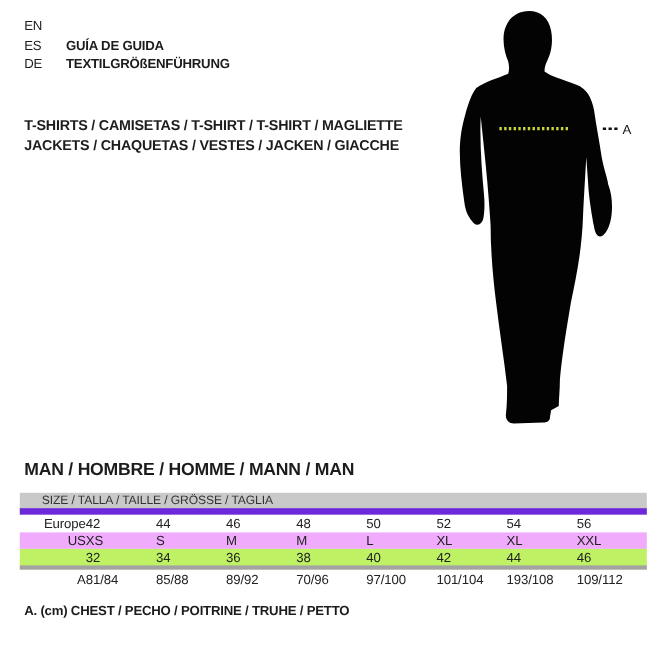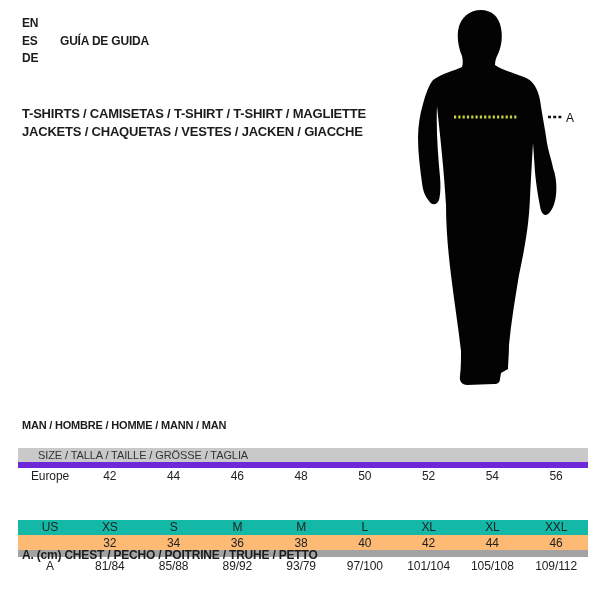--- a/index.html
+++ b/index.html
@@ -7,64 +7,65 @@
     width:600px;height:600px;background:#ffffff;
     font-family:"Liberation Sans", sans-serif;
     color:#1c1c1c;position:relative;overflow:hidden;
     -webkit-font-smoothing:antialiased;
   }
   .abs{position:absolute;}
 
   
   .lang-list{left:22px;top:15px;}
   .lang-row{display:flex;height:17.6px;line-height:17.6px;}
-  .lang-code{width:38px;font-weight:700;font-size:12px;letter-spacing:-0.2px;}
+  .lang-code{width:38px;font-weight:400;font-size:12px;letter-spacing:-0.2px;}
   .lang-label{font-weight:700;font-size:12px;letter-spacing:-0.2px;}
 
   
   .categories{left:22px;top:105px;}
   .cat-line{font-weight:700;font-size:13px;line-height:18px;letter-spacing:-0.2px;}
 
   
   .figure{left:403px;top:5px;width:180px;height:386px;}
   .figure svg{display:block;}
 
   
-  .section-heading{left:22px;top:419px;font-weight:700;font-size:11px;letter-spacing:-0.2px;}
+  .section-heading{left:22px;top:419px;font-weight:700;font-size:16px;letter-spacing:-0.2px;}
 
   
   .size-table{left:18px;top:448px;width:570px;font-size:12px;letter-spacing:-0.1px;color:#222;}
   .st-header{
     height:14px;line-height:14px;background:#c9c9c9;border-bottom:6px solid #6d28d9;
     padding-left:20px;font-size:11px;color:#333;
   }
   .st-row{display:grid;grid-template-columns:60px repeat(8,1fr);}
-  .st-row .lbl{text-align:center;padding-left:4px;}
-  .st-row .val{text-align:center;}
+  .st-row .lbl{text-align:right;padding-left:4px;}
+  .st-row .val{text-align:left;}
   .row-europe{height:16px;line-height:16px;background:#ffffff;}
-  .row-us{height:15px;line-height:15px;background:#14b8a6;margin-top:36px;}
-  .row-num{height:15px;line-height:16px;background:#fdba74;border-bottom:7px solid #a3a3a3;}
+  .row-us{height:15px;line-height:15px;background:#f0abfc;}
+  .row-num{height:15px;line-height:16px;background:#bef264;border-bottom:4px solid #a3a3a3;}
   .row-a{height:17px;line-height:18px;background:#ffffff;}
 
   
   .footnote{left:22px;top:548px;font-weight:700;font-size:12px;letter-spacing:-0.2px;}
 </style>
 </head>
 <body>
 
 <div class="abs lang-list">
   <div class="lang-row">
     <span class="lang-code">EN</span>
   </div>
   <div class="lang-row">
     <span class="lang-code">ES</span>
     <span class="lang-label">GUÍA DE GUIDA</span>
   </div>
   <div class="lang-row">
     <span class="lang-code">DE</span>
+    <span class="lang-label">TEXTILGRÖßENFÜHRUNG</span>
   </div>
 </div>
 
 <div class="abs categories">
   <div class="cat-line">T-SHIRTS / CAMISETAS / T-SHIRT / T-SHIRT / MAGLIETTE</div>
   <div class="cat-line">JACKETS / CHAQUETAS / VESTES / JACKEN / GIACCHE</div>
 </div>
 
 <div class="abs figure">
   <svg width="180" height="386" viewBox="0 0 180 386" xmlns="http://www.w3.org/2000/svg">
@@ -152,21 +153,21 @@
     <span class="val">42</span>
     <span class="val">44</span>
     <span class="val">46</span>
   </div>
 
   <div class="st-row row-a">
     <span class="lbl">A</span>
     <span class="val">81/84</span>
     <span class="val">85/88</span>
     <span class="val">89/92</span>
-    <span class="val">93/79</span>
+    <span class="val">70/96</span>
     <span class="val">97/100</span>
     <span class="val">101/104</span>
-    <span class="val">105/108</span>
+    <span class="val">193/108</span>
     <span class="val">109/112</span>
   </div>
 </div>
 
 <div class="abs footnote">A. (cm) CHEST / PECHO / POITRINE / TRUHE / PETTO</div>
 
 </body></html>

